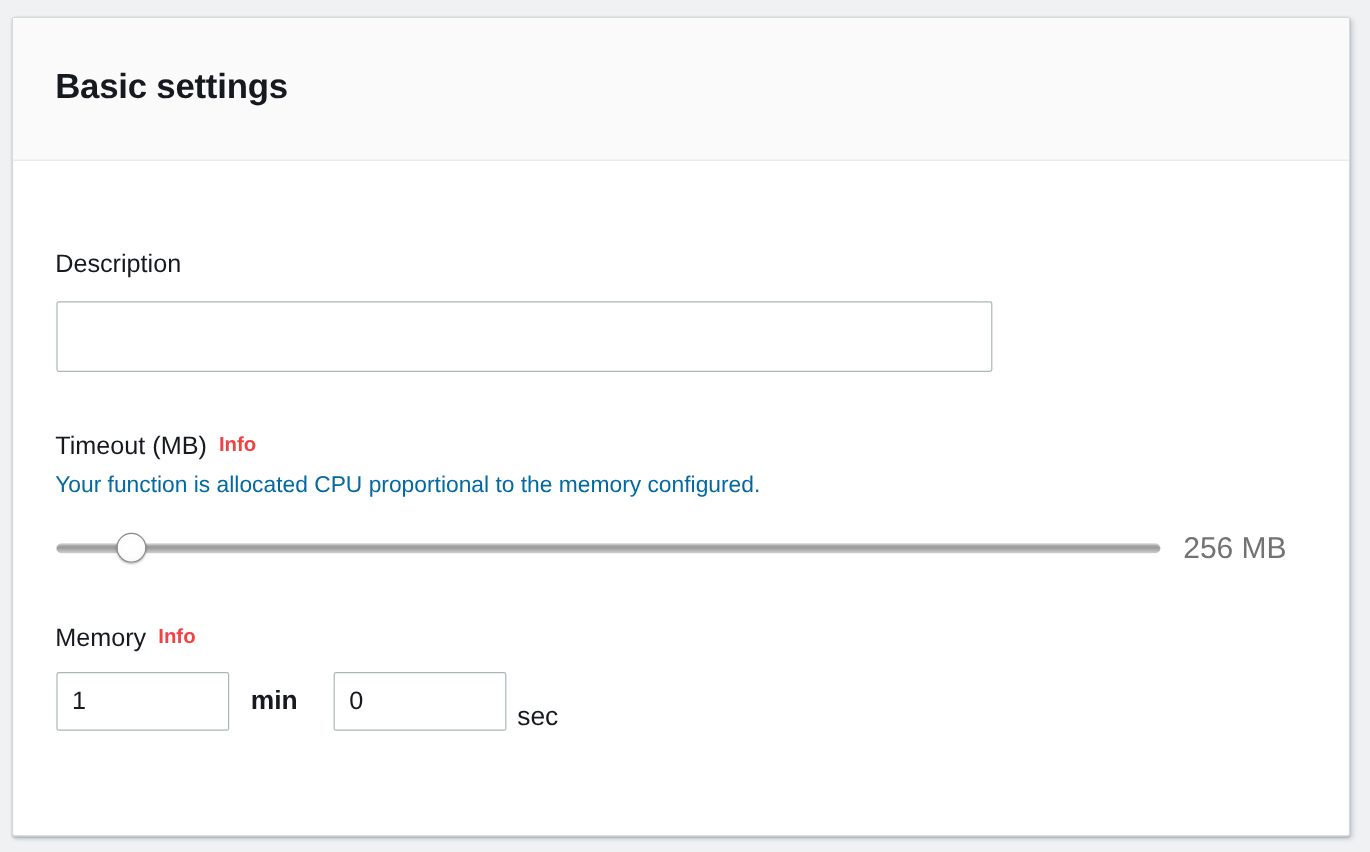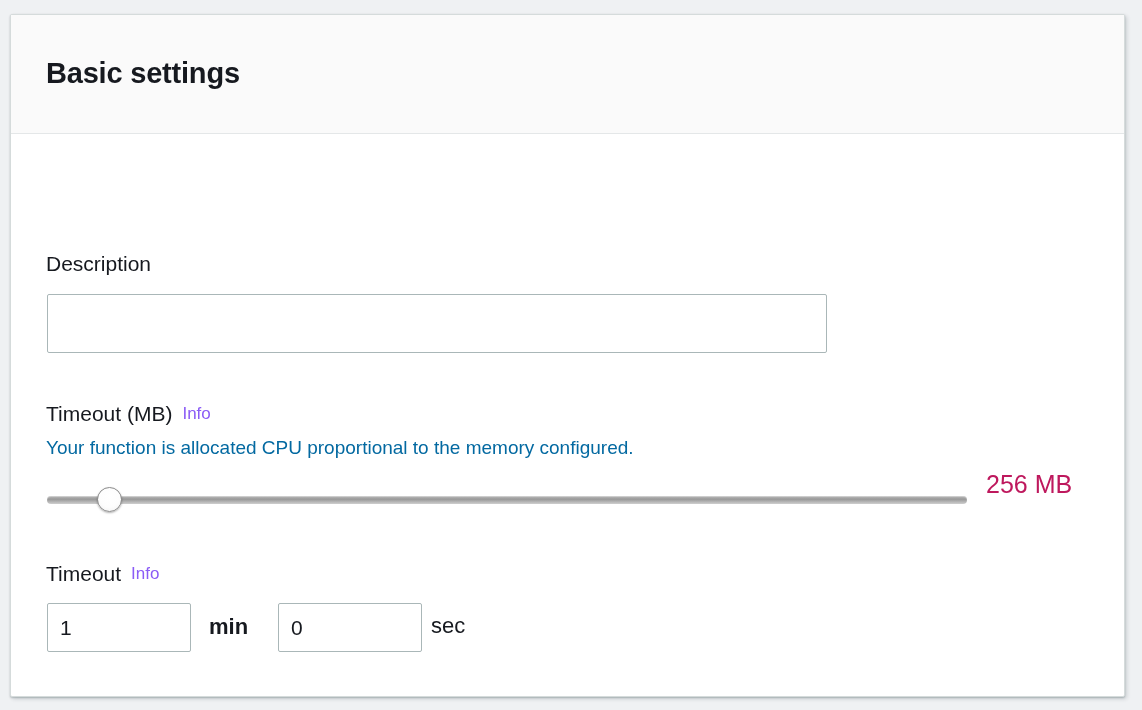--- a/index.html
+++ b/index.html
@@ -55,36 +55,35 @@
     letter-spacing: -0.2px;
     white-space: nowrap;
   }
 
   .card-body {
     position: absolute;
     left: 0;
     top: 120px;
     right: 0;
     bottom: 0;
-    margin-top: 43px;
   }
 
   
   .field-label {
     position: absolute;
     font-size: 21px;
     color: #16191f;
     white-space: nowrap;
     line-height: 26px;
   }
 
   .info-link {
     font-size: 17px;
-    font-weight: normal;
-    color: #8b5cf6;
+    font-weight: bold;
+    color: #ef4444;
     text-decoration: none;
     vertical-align: 2px;
     margin-left: 10px;
     cursor: pointer;
   }
 
   .field-hint {
     position: absolute;
     font-size: 19px;
     color: #0369a1;
@@ -155,23 +154,23 @@
     background: radial-gradient(circle at 50% 38%, #ffffff 0%, #fdfdfd 55%, #f0f0f0 100%);
     border: 1px solid #8a8a8a;
     box-sizing: border-box;
     box-shadow: 0 1px 2px rgba(0,0,0,0.30);
     cursor: pointer;
   }
 
   .slider-value {
     position: absolute;
     left: 975px;
-    top: 2px;
+    top: 18px;
     font-size: 25px;
-    color: #be185d;
+    color: #737373;
     white-space: nowrap;
   }
 
   
   #timeout-label { left: 35px; top: 383px; }
 
   .timeout-row {
     position: absolute;
     left: 0;
     top: 425px;
@@ -194,21 +193,21 @@
   }
   #timeout-sec-input {
     left: 267px;
     top: 0px;
     width: 144px;
     height: 49px;
   }
   .unit-sec {
     position: absolute;
     left: 420px;
-    top: 10px;
+    top: 24px;
     font-size: 22px;
     color: #16191f;
   }
 </style>
 </head>
 <body>
 
 <div class="page">
 
   <div class="card">
@@ -228,21 +227,21 @@
       <div class="field-hint" id="memory-hint">Your function is allocated CPU proportional to the memory configured.</div>
 
       <div class="slider-row">
         <div class="slider">
           <div class="slider-track"></div>
           <div class="slider-thumb" id="memory-slider-thumb" style="left: 6.7%;"></div>
         </div>
         <div class="slider-value">256 MB</div>
       </div>
 
-      <div class="field-label" id="timeout-label"><span>Timeout</span><a class="info-link" href="#">Info</a></div>
+      <div class="field-label" id="timeout-label"><span>Memory</span><a class="info-link" href="#">Info</a></div>
 
       <div class="timeout-row">
         <input class="text-input" id="timeout-min-input" type="text" value="1" style="">
         <div class="unit-min">min</div>
 
         <input class="text-input" id="timeout-sec-input" type="text" value="0" style="">
         <div class="unit-sec">sec</div>
       </div>
 
     </div>

